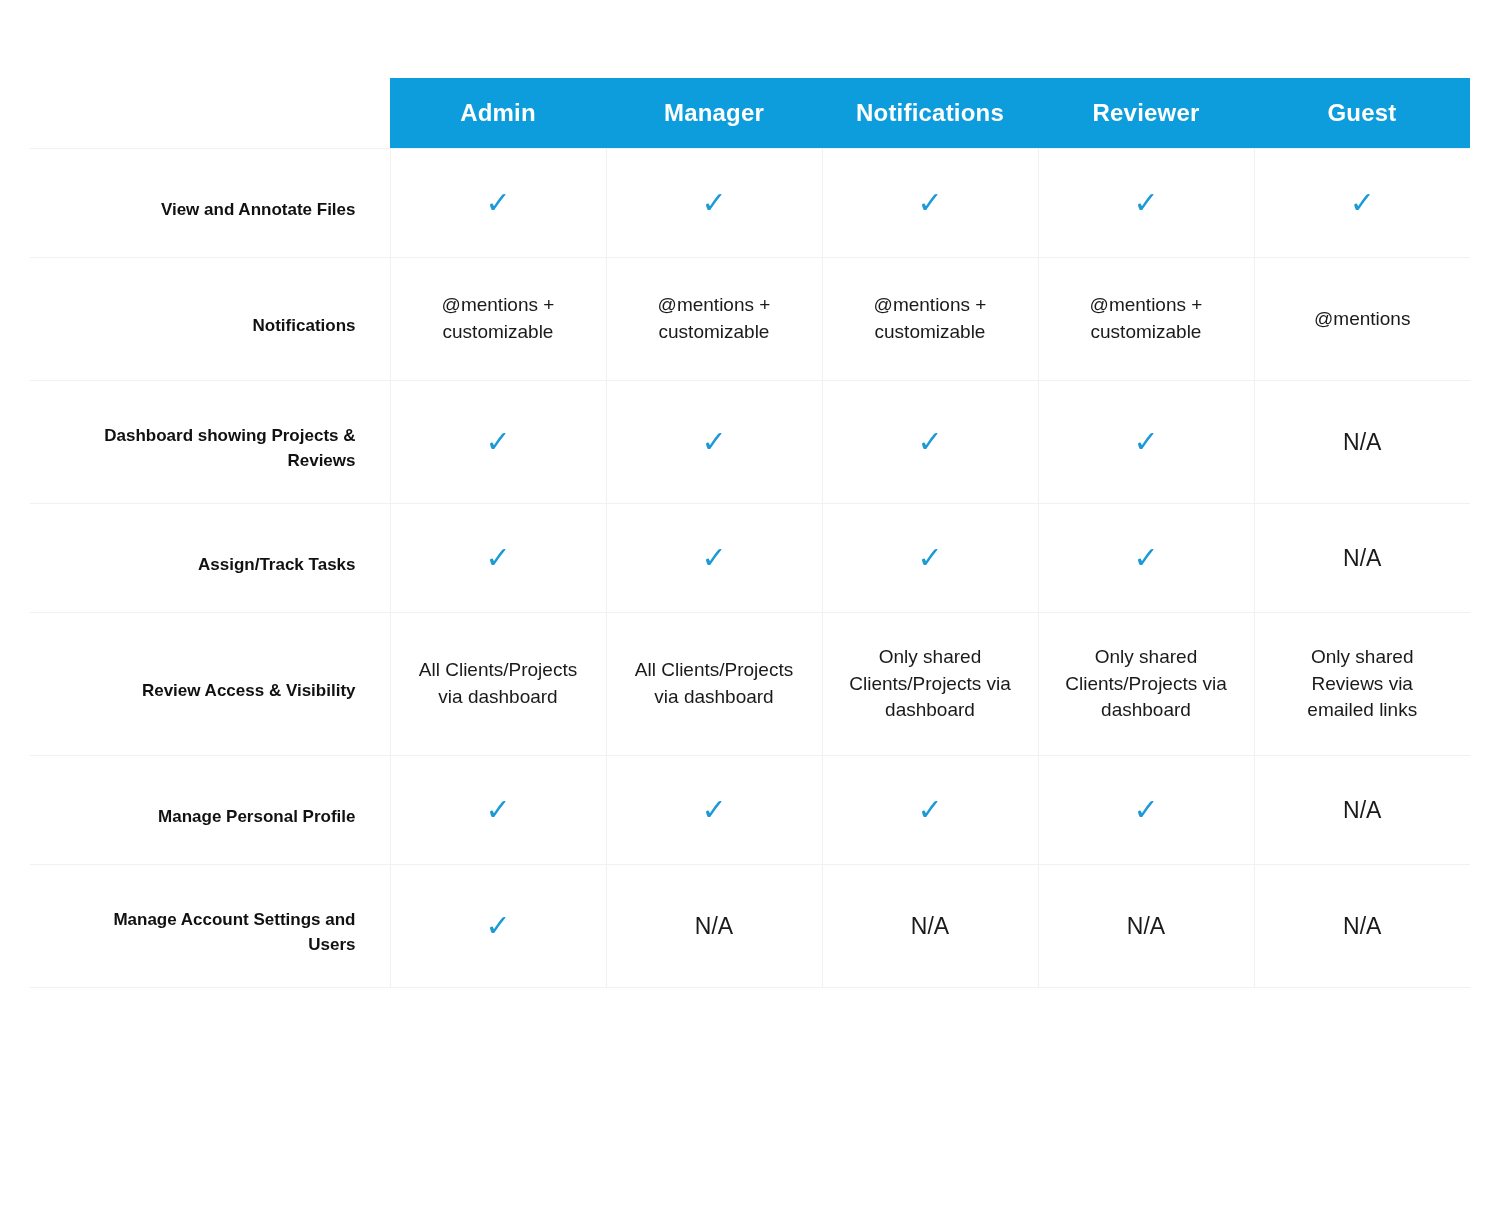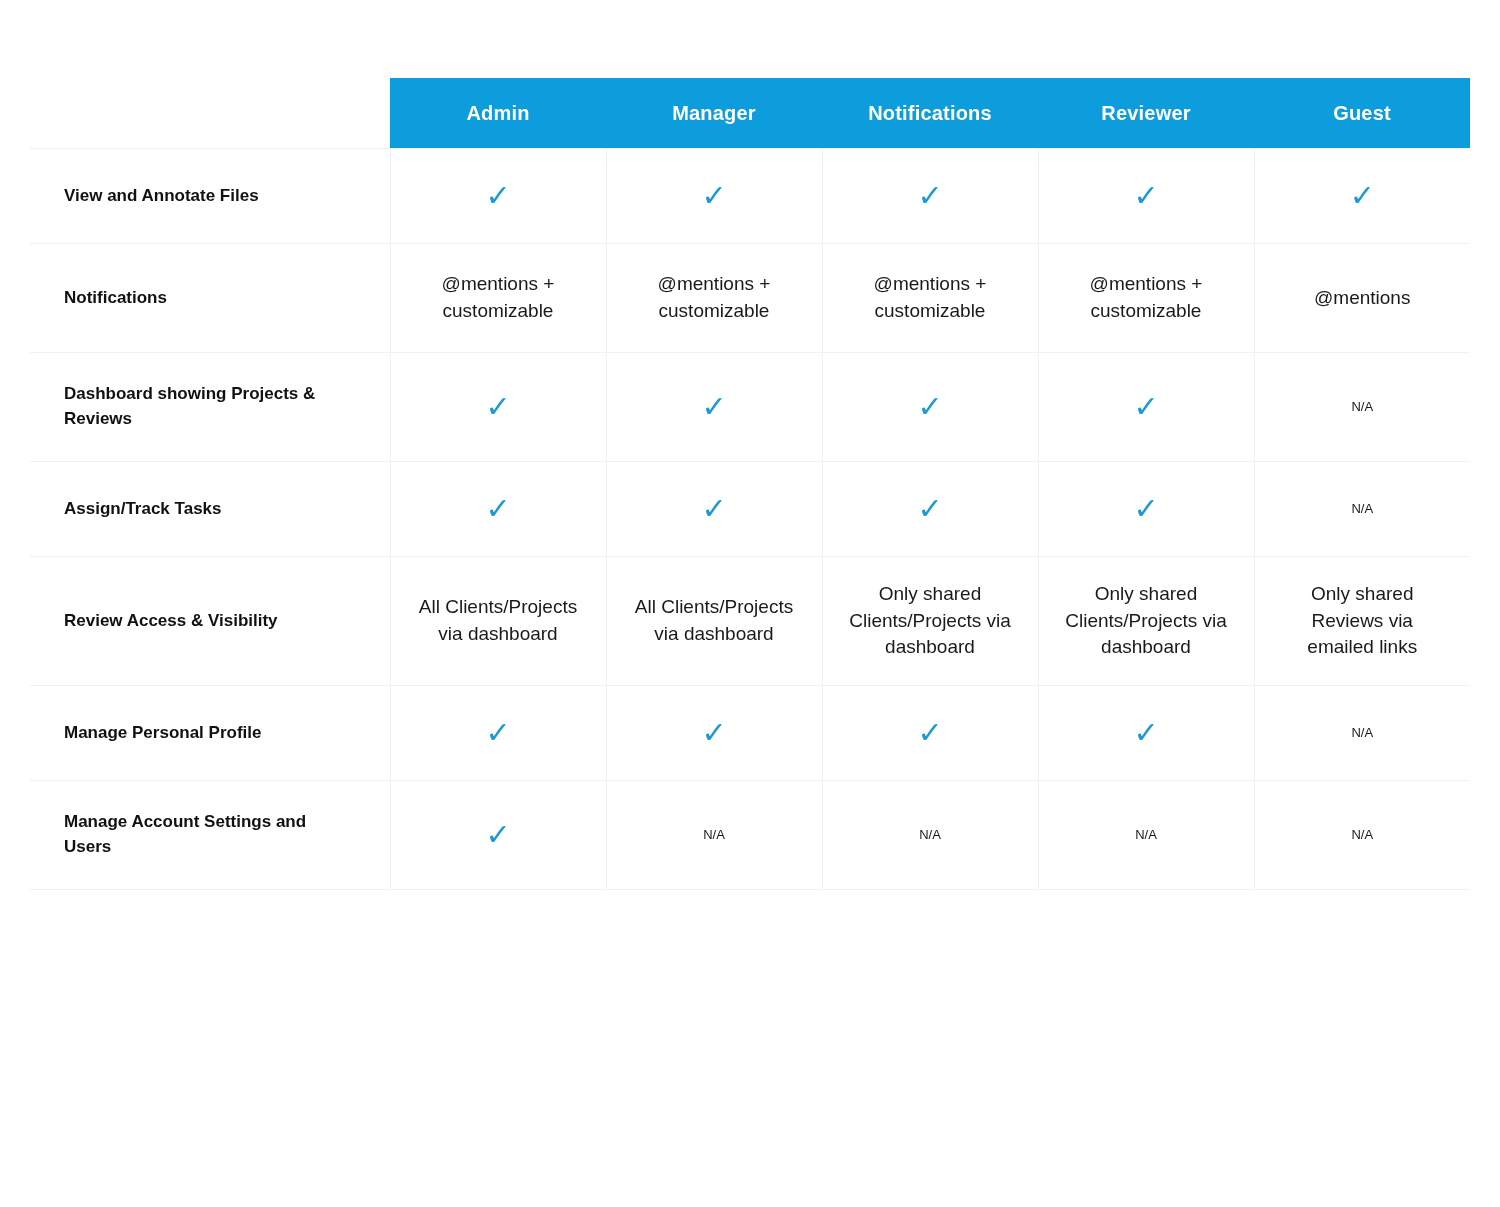--- a/index.html
+++ b/index.html
@@ -43,41 +43,41 @@
   }
 
   
   thead tr.role-header th.spacer {
     background: #ffffff;
     border: none;
   }
   thead tr.role-header th.role {
     background: #0d9cdc;
     color: #ffffff;
-    font-size: 20px;
+    font-size: 24px;
     font-weight: bold;
     text-align: center;
     height: 70px;
     letter-spacing: 0.2px;
   }
 
   
   tbody tr {
     border-bottom: 1px solid #f1f1f3;
   }
   tbody tr:first-child {
     border-top: 1px solid #f1f1f3;
   }
 
   td.feature {
     font-size: 17px;
     font-weight: bold;
     color: #111111;
-    text-align: left;
-    padding: 14px 34px 14px 34px;
+    text-align: right;
+    padding: 28px 34px 14px 34px;
     line-height: 1.45;
     border-right: 1px solid #f1f1f3;
   }
 
   td.cell {
     text-align: center;
     font-size: 19px;
     font-weight: normal;
     color: #1a1a1a;
     line-height: 1.42;
@@ -88,21 +88,21 @@
     border-right: none;
   }
 
   td.cell.check {
     color: #1c9ad6;
     font-size: 30px;
     line-height: 1;
   }
 
   td.cell.na {
-    font-size: 13px;
+    font-size: 23px;
     color: #1a1a1a;
   }
 
   td.cell .multiline {
     display: block;
     white-space: pre-line;
   }
 
   
   tr.r-tall td { height: 66px; }

